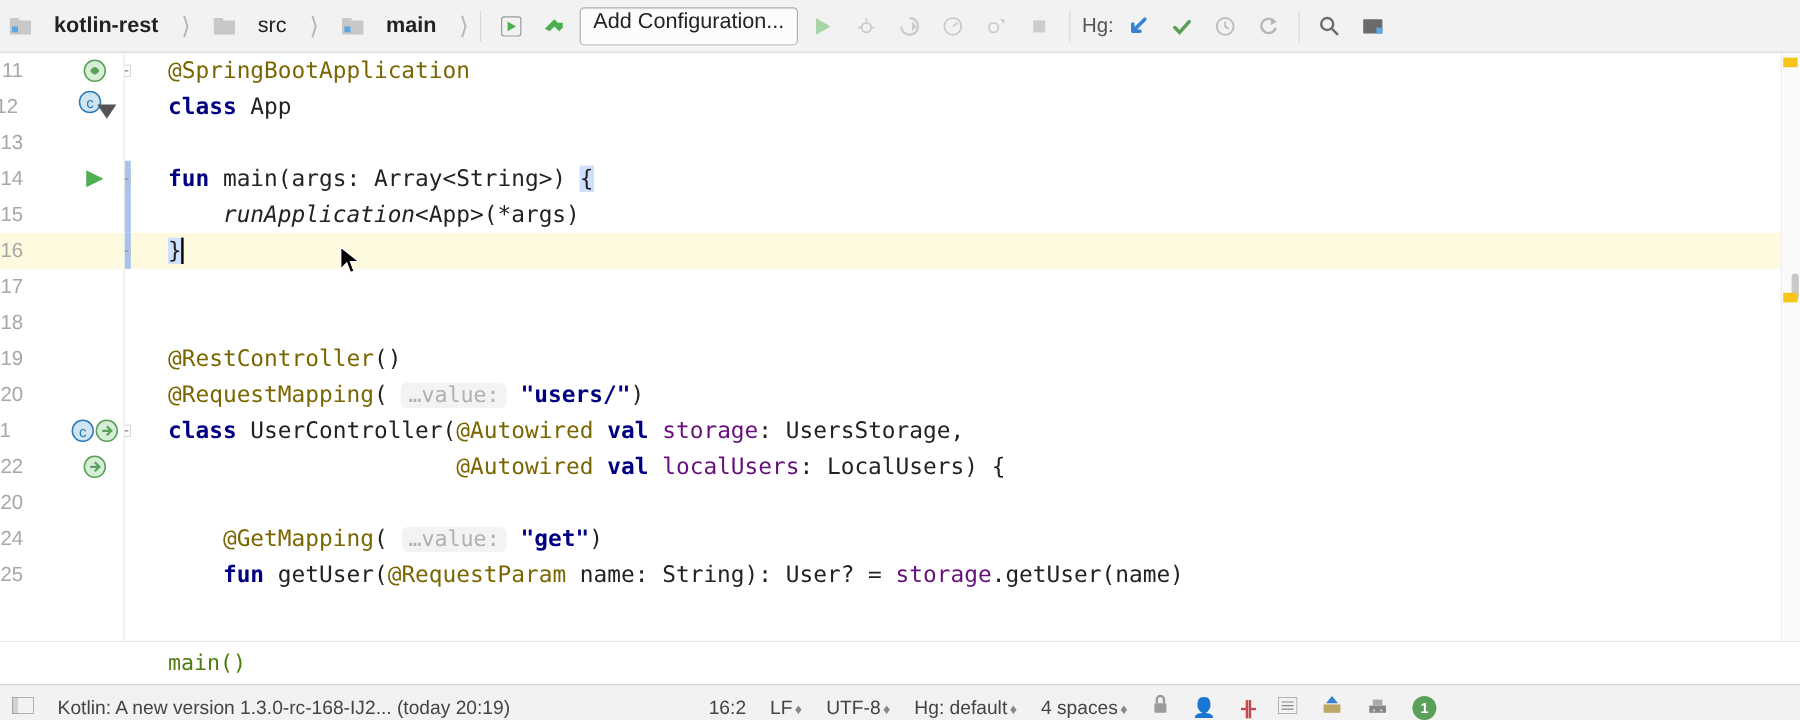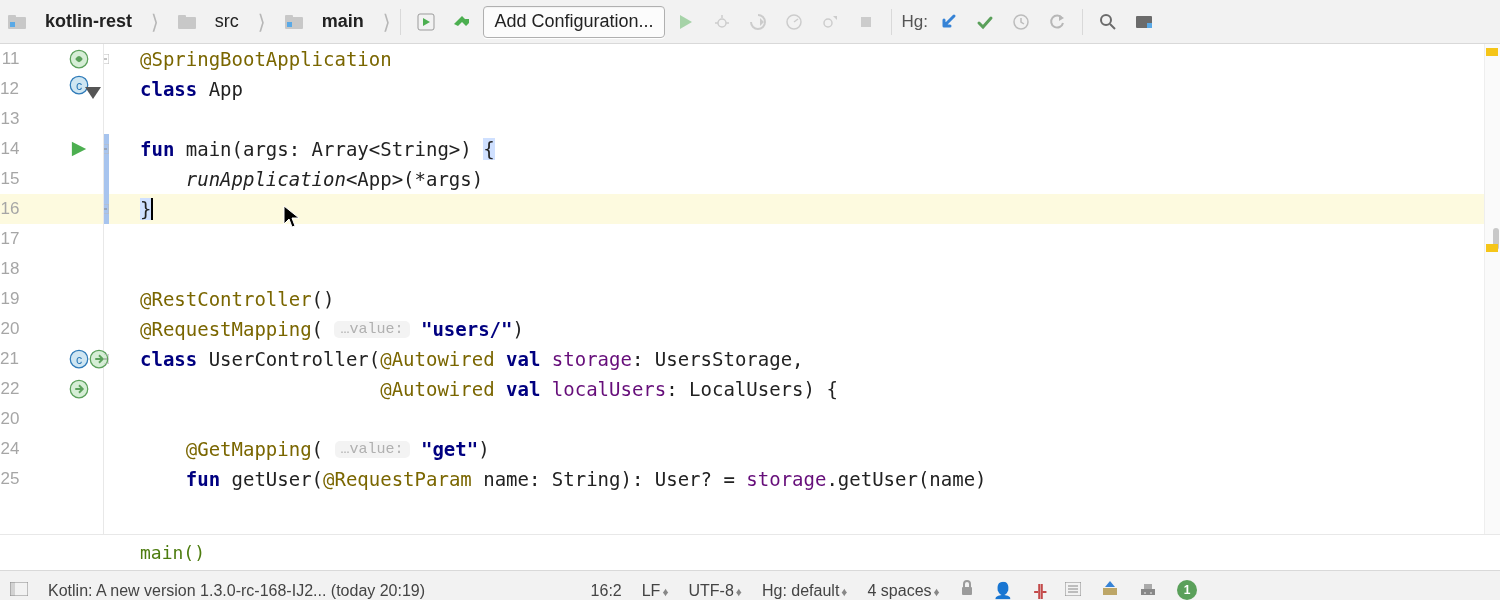--- a/index.html
+++ b/index.html
@@ -28,39 +28,39 @@
   html,body{margin:0;padding:0;width:1500px;height:600px;overflow:hidden;font-family:var(--sans);font-size:15px;color:var(--text);background:var(--bg);}
   body{display:flex;flex-direction:column;}
   
   .toolbar{height:44px;background:var(--toolbar-bg);border-bottom:1px solid var(--toolbar-border);display:flex;align-items:center;padding:0 8px;gap:6px;flex-shrink:0;}
   .crumb{display:flex;align-items:center;gap:19px;font-size:18px;}
   .chev{color:#b7b7b7;font-size:20px;}
   .folder-i{display:inline-flex;width:18px;height:14px;border-radius:2px;position:relative;}
   .sep{width:1px;height:26px;background:var(--toolbar-border);margin:0 4px;}
   .tbtn{width:30px;height:30px;display:grid;place-items:center;color:var(--icon);border-radius:3px;}
   .tbtn svg{width:18px;height:18px;}
-  .dropdown{height:32px;border:1px solid var(--btn-border);border-radius:4px;background:var(--btn-bg);display:flex;align-items:center;padding:0 10px;gap:8px;box-shadow:0 1px 1px rgba(0,0,0,.04) inset,0 1px 0 #fff;}
+  .dropdown{height:32px;border:1px solid var(--btn-border);border-radius:4px;background:var(--btn-bg);display:flex;padding:0 10px;gap:8px;box-shadow:0 1px 1px rgba(0,0,0,.04) inset,0 1px 0 #fff;}
   .spacer{flex:1;}
   .hg{color:#555;font-size:17px;}
   
   .editor{flex:1;display:flex;overflow:hidden;position:relative;}
   .gutter{width:104px;flex-shrink:0;background:var(--gutter-bg);border-right:1px solid #e8e8e8;font-family:var(--sans);display:flex;flex-direction:column;}
   .code{flex:1;font-family:var(--mono);font-size:19px;position:relative;overflow:hidden;}
   .row{height:30px;display:flex;align-items:center;}
-  .gutter .row{justify-content:flex-start;padding-right:4px;position:relative;gap:44px;}
+  .gutter .row{justify-content:flex-end;padding-right:4px;position:relative;gap:44px;}
   .ln{color:var(--gutter-num);width:30px;text-align:right;font-size:17px;}
   .icons{display:flex;gap:0;margin-left:6px;width:46px;}
   .gico{width:20px;height:20px;display:grid;place-items:center;}
   .code .row{padding-left:36px;white-space:pre;}
   .hl-row{background:var(--line-hl);}
   .kw{color:var(--kw);font-weight:bold;}
   .ann{color:var(--ann);}
   .ital{font-style:italic;}
   .pur{color:var(--purple);}
-  .hint{background:var(--hint-bg);color:var(--hint);border-radius:5px;padding:0 6px;font-size:15px;font-family:Liberation Mono, monospace;}
+  .hint{background:var(--hint-bg);color:var(--hint);border-radius:5px;padding:0 6px;font-size:18px;}
   .br{background:var(--hl);}
   .caret{display:inline-block;width:2px;height:22px;background:#000;vertical-align:middle;}
   .fold{position:absolute;left:-10px;width:10px;height:10px;display:grid;place-items:center;}
   .fold.shift{left:-5px;}
   .blue-bar{position:absolute;left:0;top:0;bottom:0;width:5px;background:#a7c4ee;}
   .overview{width:16px;flex-shrink:0;background:#fafafa;border-left:1px solid #eee;position:relative;}
   .ov-mark{position:absolute;right:2px;width:12px;height:8px;}
   .breadcrumb-bar{height:36px;border-top:1px solid #e8e8e8;display:flex;align-items:center;padding-left:140px;font-family:var(--mono);font-size:18px;color:#4d7c0f;flex-shrink:0;}
   
   .status{height:30px;background:var(--toolbar-bg);border-top:1px solid var(--toolbar-border);display:flex;align-items:flex-end;padding:0 10px;gap:20px;font-size:16px;color:#444;flex-shrink:0;}

